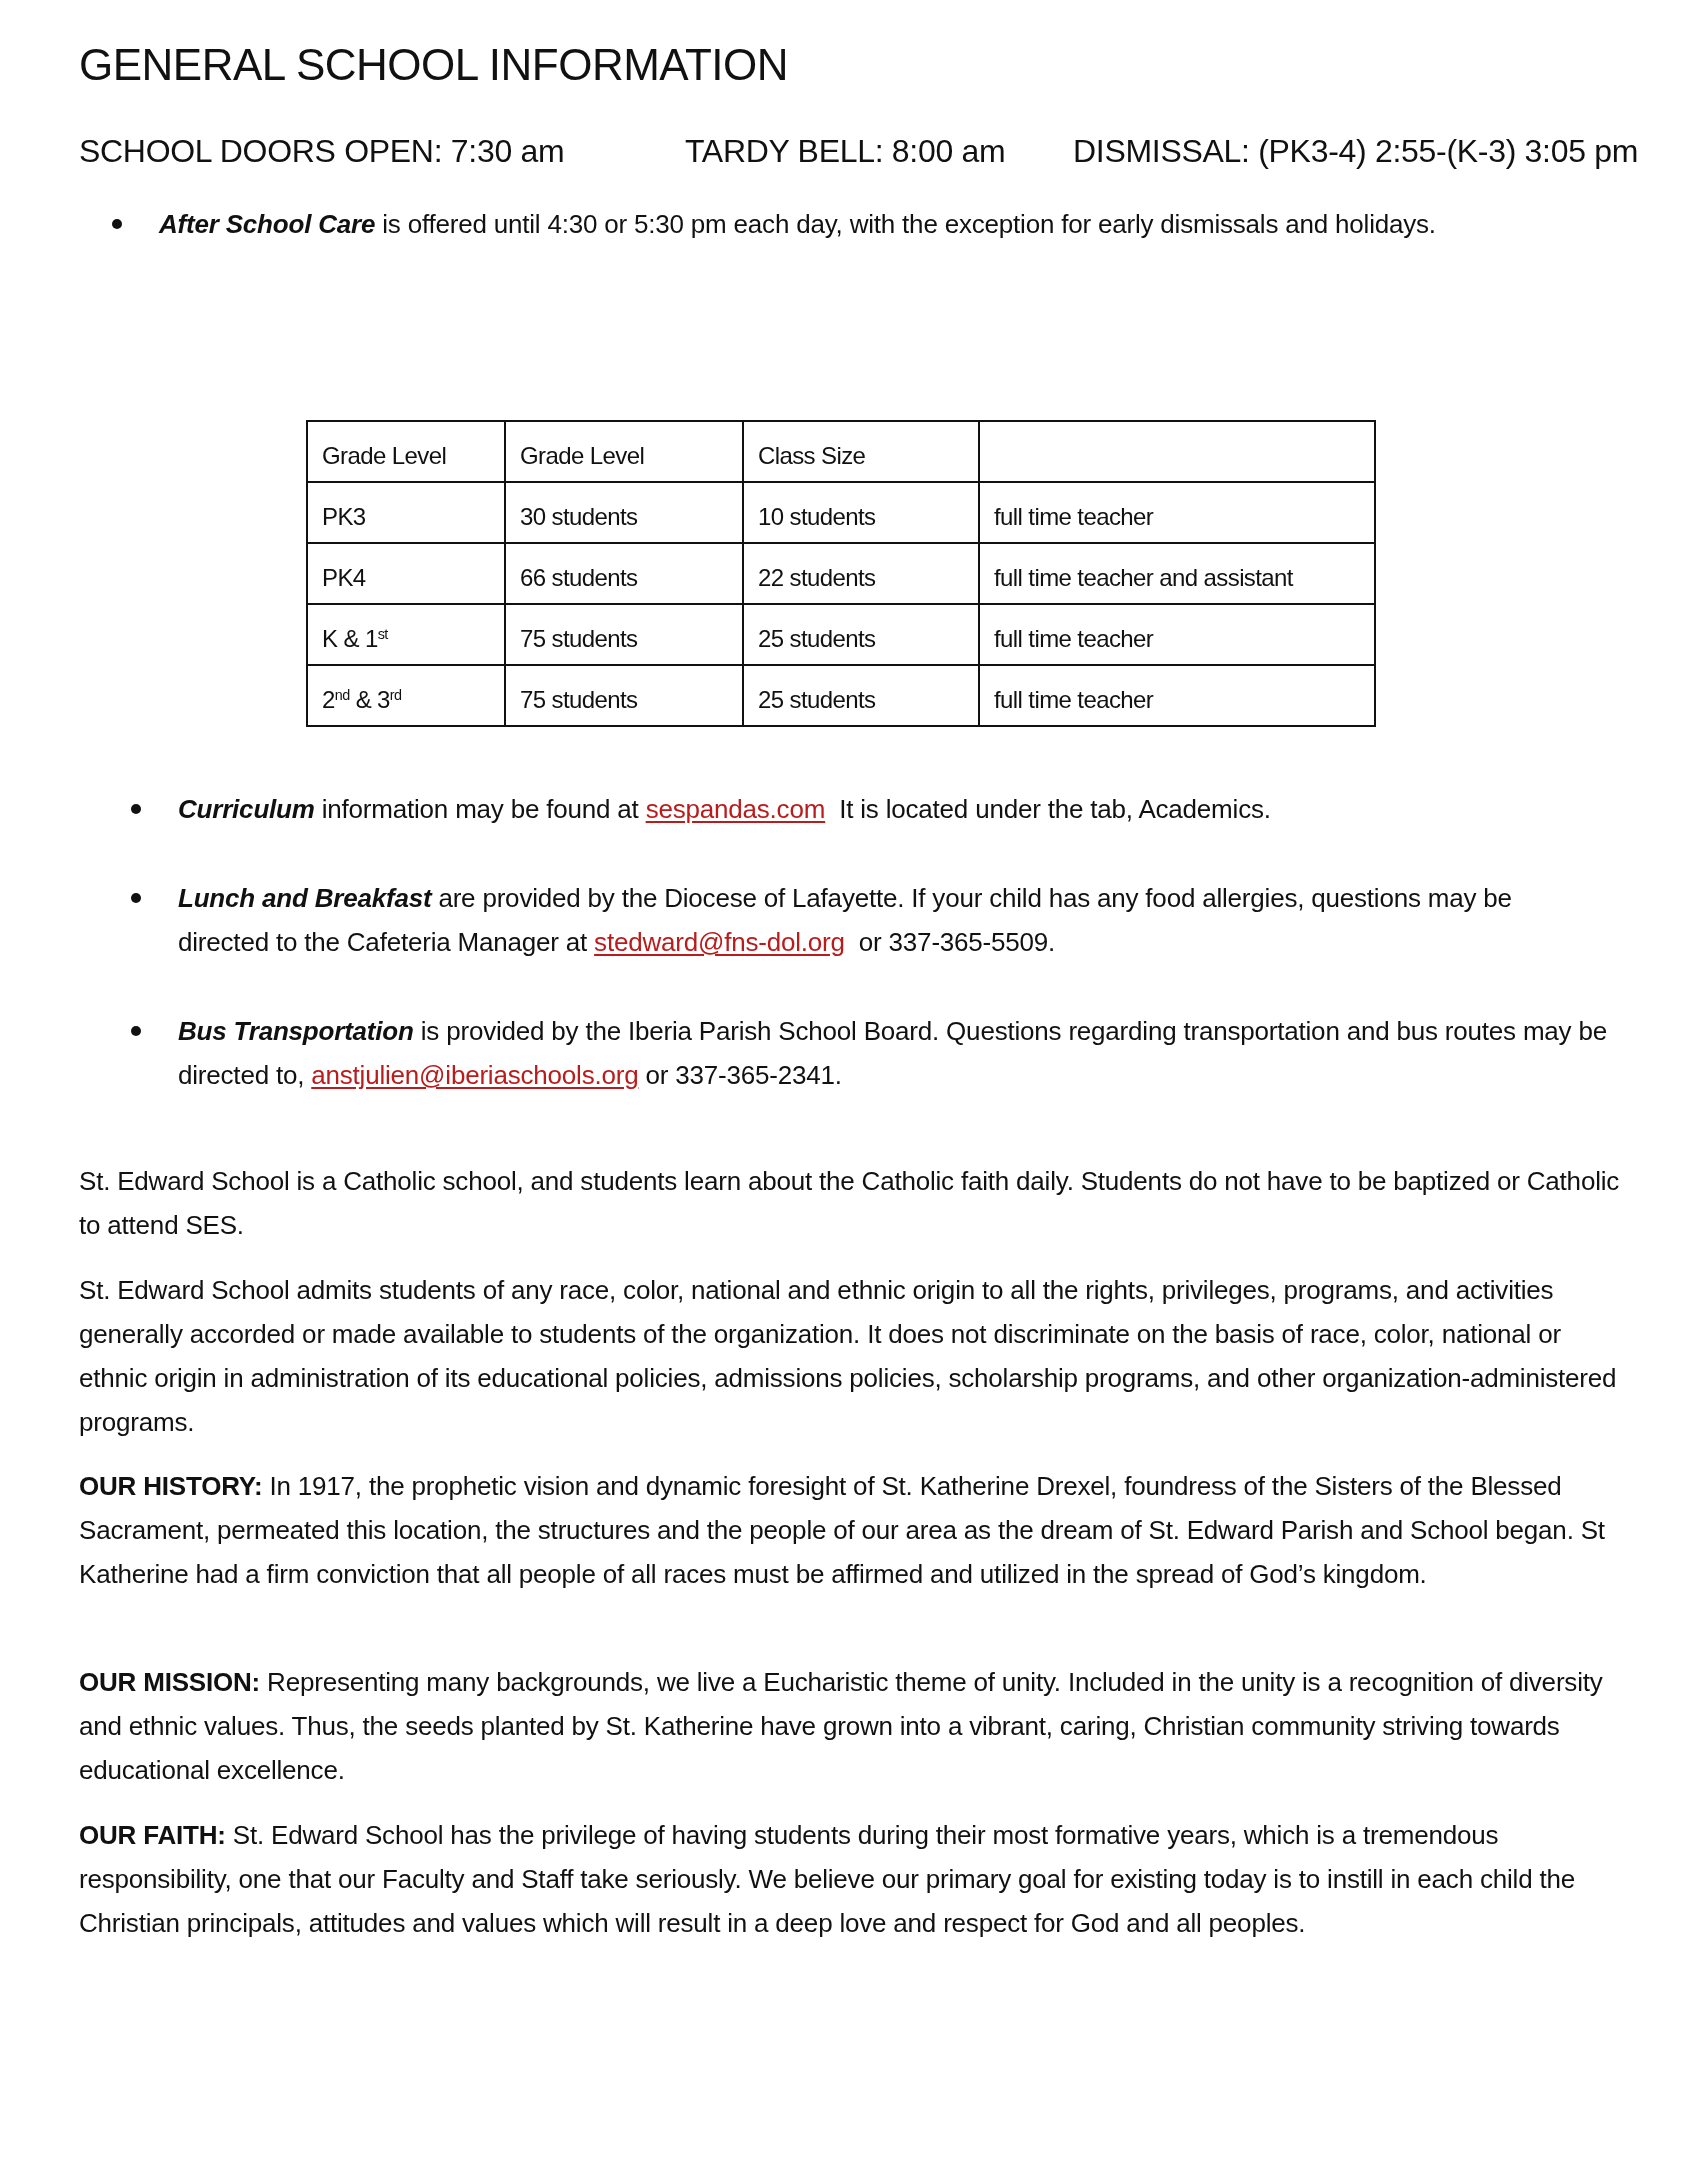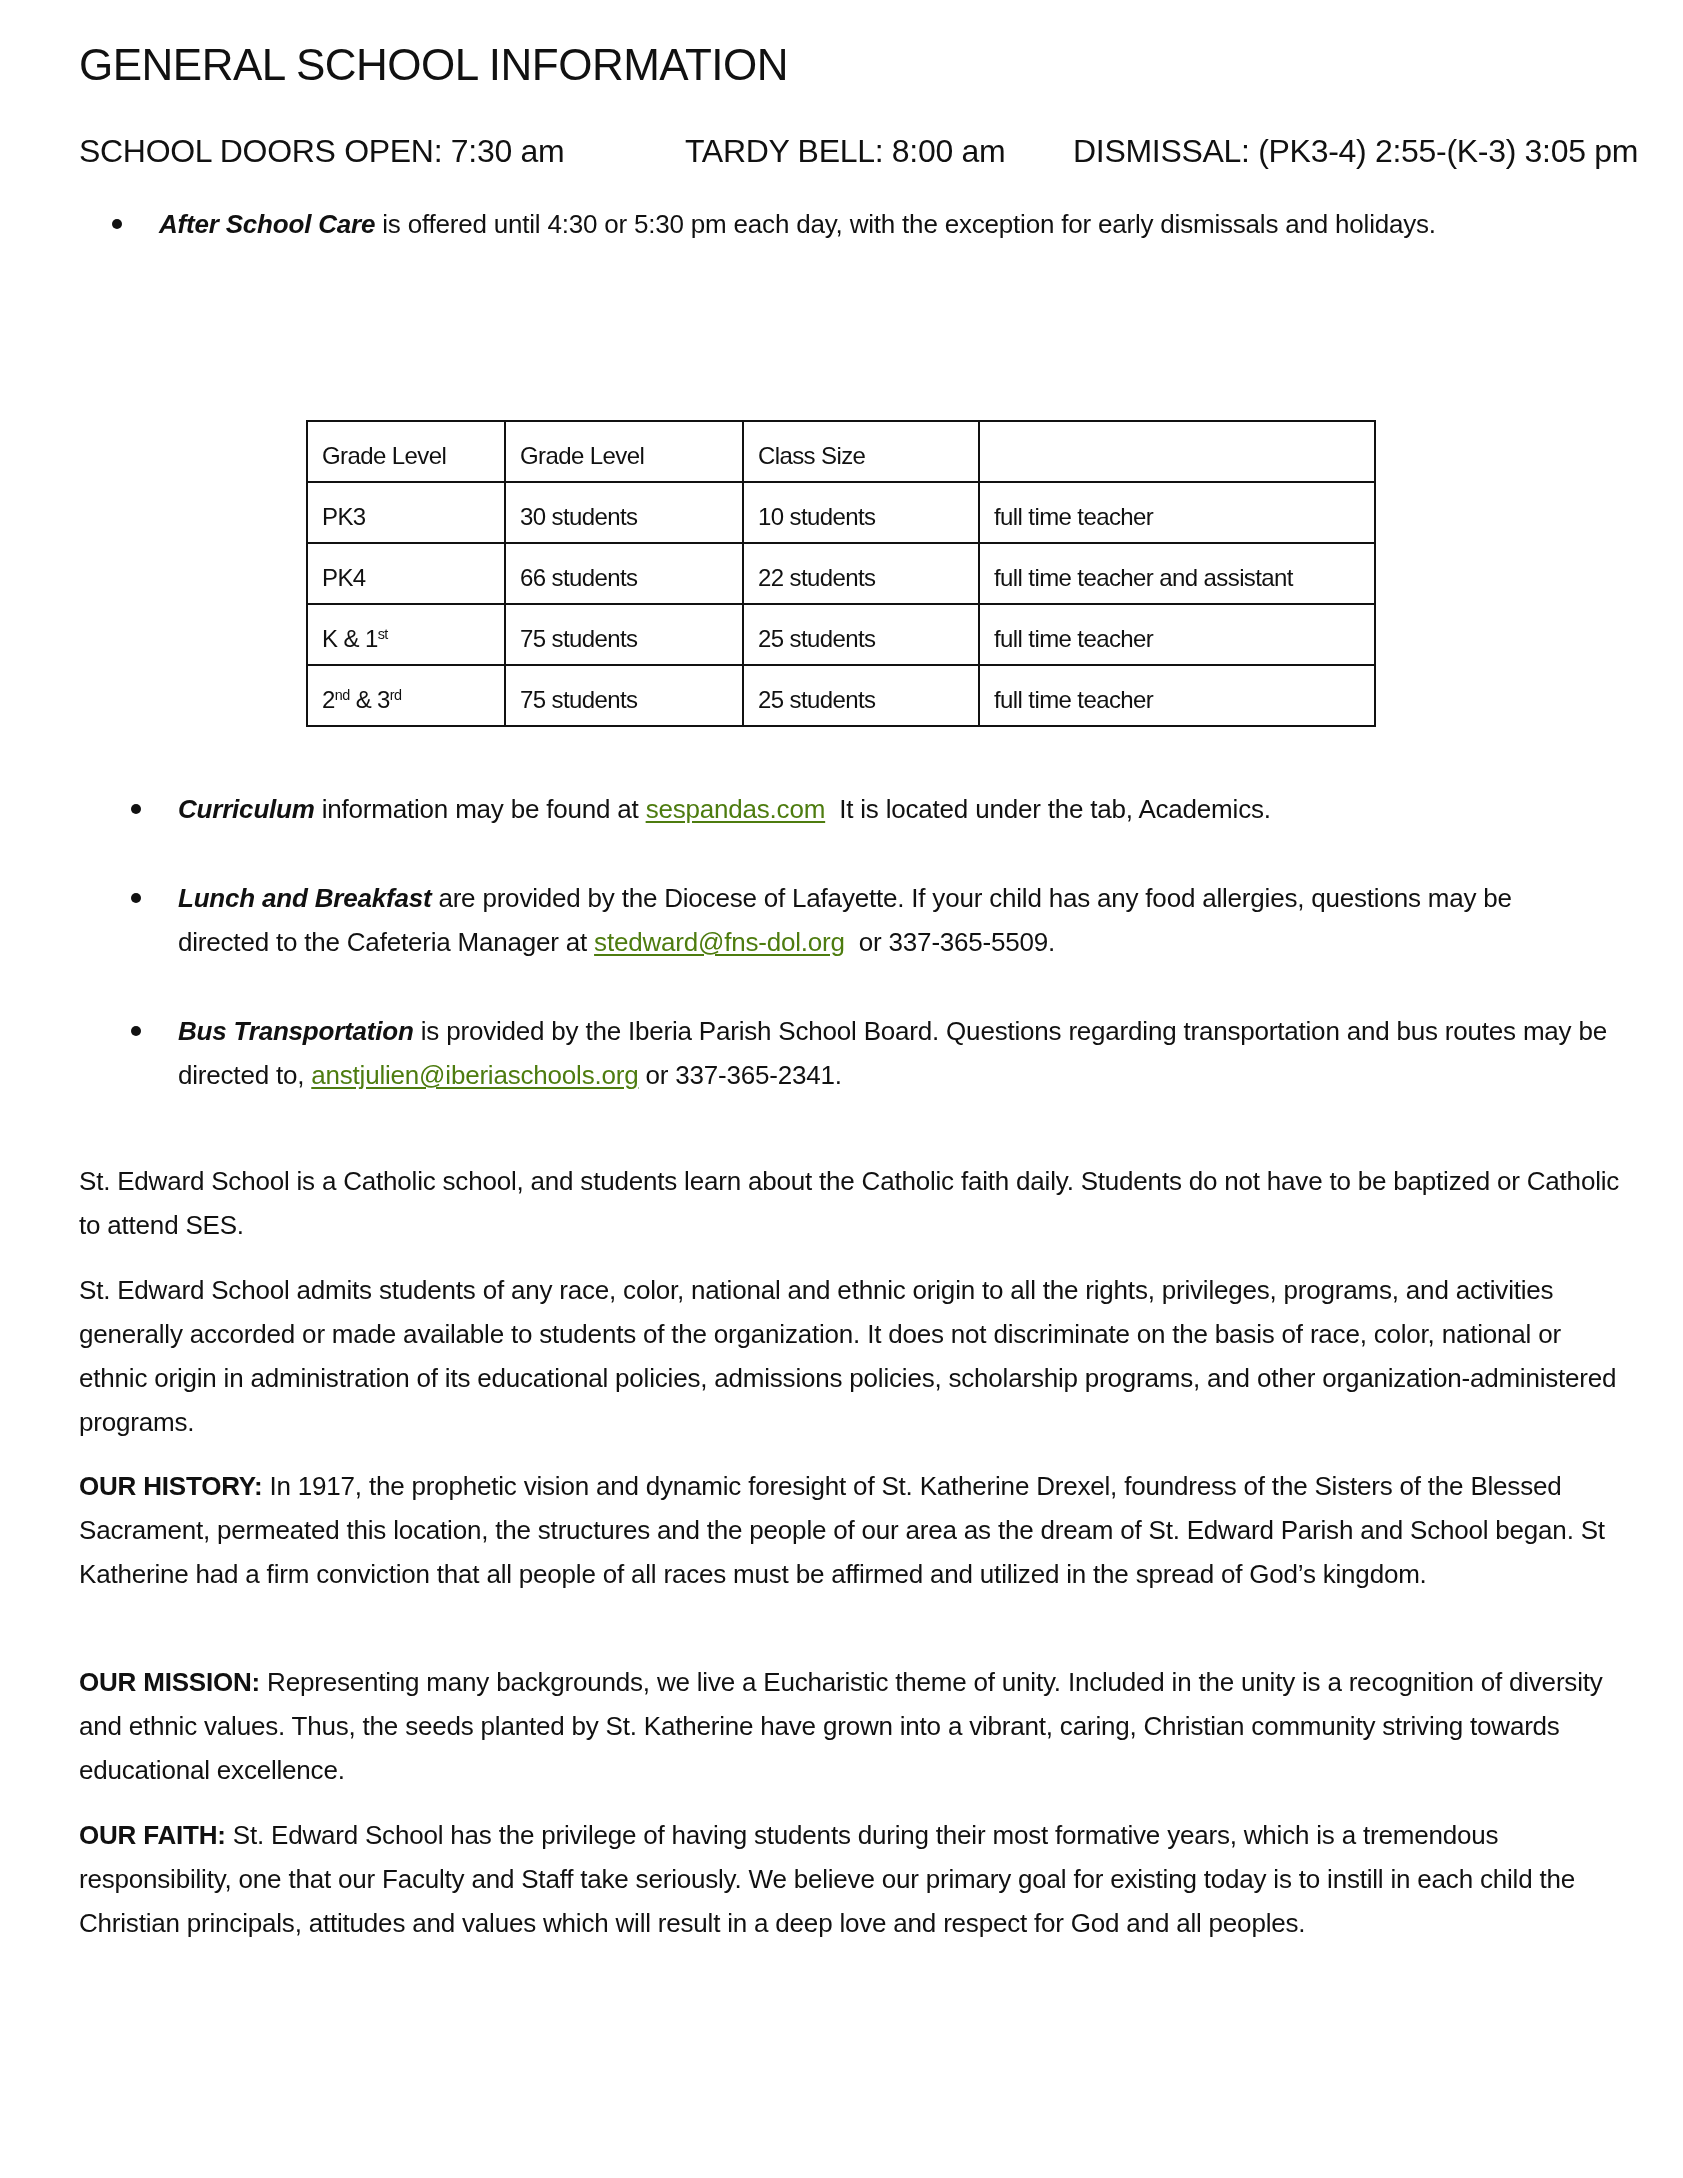--- a/index.html
+++ b/index.html
@@ -63,21 +63,21 @@
     .b2 { left: 153px; top: 336px; width: 1445px; }
     .b2 .dot { left: -47px; }
     .b3 { left: 178px; top: 787px; width: 1406px; }
     .b3 .dot { left: -47px; }
     .b4 { left: 178px; top: 876px; width: 1406px; }
     .b4 .dot { left: -47px; }
     .b5 { left: 178px; top: 1009px; width: 1436px; }
     .b5 .dot { left: -47px; }
 
     a.link {
-      color: #4d7c0f;
+      color: #b91c1c;
       text-decoration: underline;
       text-underline-offset: 3px;
     }
 
     table.grades {
       position: absolute;
       left: 306px; top: 420px;
       border-collapse: collapse;
       font-family: "Liberation Sans", "DejaVu Sans", sans-serif;
       font-size: 24px;

